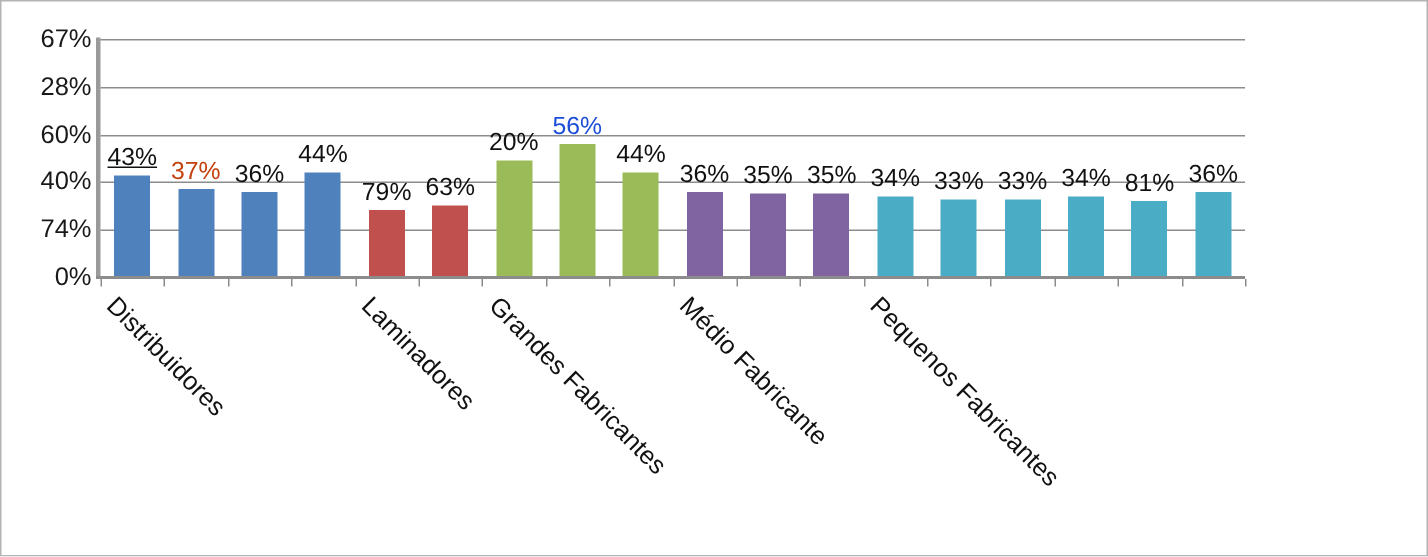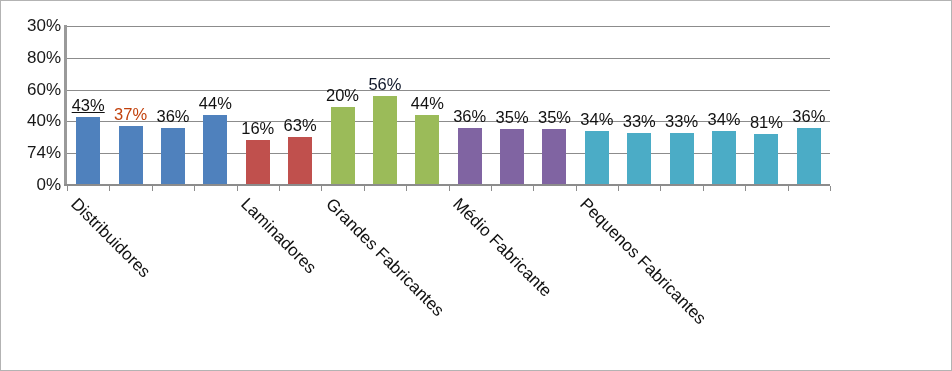--- a/index.html
+++ b/index.html
@@ -103,22 +103,22 @@
 </head>
 <body>
 
 <div id="chart-frame">
 
   <div id="y-labels">
       <div class="y-tick-label" style="top: 175px;">0%</div>
       <div class="y-tick-label" style="top: 143.2px;">74%</div>
       <div class="y-tick-label" style="top: 111.4px;">40%</div>
       <div class="y-tick-label" style="top: 79.6px;">60%</div>
-      <div class="y-tick-label" style="top: 47.8px;">80%</div>
-      <div class="y-tick-label" style="top: 16px;">30%</div>
+      <div class="y-tick-label" style="top: 47.8px;">28%</div>
+      <div class="y-tick-label" style="top: 16px;">67%</div>
     </div>
 
   <div id="plot-area">
       <div class="gridline" style="top: 159px; background: rgb(140, 140, 140);"></div>
       <div class="gridline" style="top: 127.2px; background: rgb(140, 140, 140);"></div>
       <div class="gridline" style="top: 95.4px; background: rgb(140, 140, 140);"></div>
       <div class="gridline" style="top: 63.6px; background: rgb(140, 140, 140);"></div>
       <div class="gridline" style="top: 31.8px; background: rgb(140, 140, 140);"></div>
       <div class="gridline" style="top: 0px; background: rgb(140, 140, 140);"></div>
       <div class="bar" title="Distribuidores: 43%" style="left: 9.19444px; width: 24px; height: 68.37px; background: rgb(79, 129, 189);"></div>
@@ -168,24 +168,24 @@
       <div class="cat-label" style="left: 248.75px; top: 194px; color: rgb(17, 17, 17);">Laminadores</div>
       <div class="cat-label" style="left: 333.528px; top: 194px; color: rgb(17, 17, 17);">Grandes Fabricantes</div>
       <div class="cat-label" style="left: 460.694px; top: 194px; color: rgb(17, 17, 17);">Médio Fabricante</div>
       <div class="cat-label" style="left: 587.861px; top: 194px; color: rgb(17, 17, 17);">Pequenos Fabricantes</div>
     </div>
 
 <div class="data-label" style="width: 46px; left: 64.1944px; top: 95.63px; color: rgb(17, 17, 17); text-decoration: underline;">43%</div>
     <div class="data-label" style="width: 46px; left: 106.583px; top: 105.17px; color: #c2410c;">37%</div>
     <div class="data-label" style="width: 46px; left: 148.972px; top: 106.76px; color: rgb(17, 17, 17);">36%</div>
     <div class="data-label" style="width: 46px; left: 191.361px; top: 94.04px; color: rgb(17, 17, 17);">44%</div>
-    <div class="data-label" style="width: 46px; left: 233.75px; top: 119.48px; color: rgb(17, 17, 17);">16%</div>
+    <div class="data-label" style="width: 46px; left: 233.75px; top: 119.48px; color: rgb(17, 17, 17);">79%</div>
     <div class="data-label" style="width: 46px; left: 276.139px; top: 116.3px; color: rgb(17, 17, 17);">63%</div>
     <div class="data-label" style="width: 46px; left: 318.528px; top: 86.09px; color: rgb(17, 17, 17);">20%</div>
-    <div class="data-label" style="width: 46px; left: 360.917px; top: 74.96px; color: #0f172a;">56%</div>
+    <div class="data-label" style="width: 46px; left: 360.917px; top: 74.96px; color: #1d4ed8;">56%</div>
     <div class="data-label" style="width: 46px; left: 403.306px; top: 94.04px; color: rgb(17, 17, 17);">44%</div>
     <div class="data-label" style="width: 46px; left: 445.694px; top: 106.76px; color: rgb(17, 17, 17);">36%</div>
     <div class="data-label" style="width: 46px; left: 488.083px; top: 108.35px; color: rgb(17, 17, 17);">35%</div>
     <div class="data-label" style="width: 46px; left: 530.472px; top: 108.35px; color: rgb(17, 17, 17);">35%</div>
     <div class="data-label" style="width: 46px; left: 572.861px; top: 109.94px; color: rgb(17, 17, 17);">34%</div>
     <div class="data-label" style="width: 46px; left: 615.25px; top: 111.53px; color: rgb(17, 17, 17);">33%</div>
     <div class="data-label" style="width: 46px; left: 657.639px; top: 111.53px; color: rgb(17, 17, 17);">33%</div>
     <div class="data-label" style="width: 46px; left: 700.028px; top: 109.94px; color: rgb(17, 17, 17);">34%</div>
     <div class="data-label" style="width: 46px; left: 742.417px; top: 113.12px; color: rgb(17, 17, 17);">81%</div>
     <div class="data-label" style="width: 46px; left: 784.806px; top: 106.76px; color: rgb(17, 17, 17);">36%</div>

